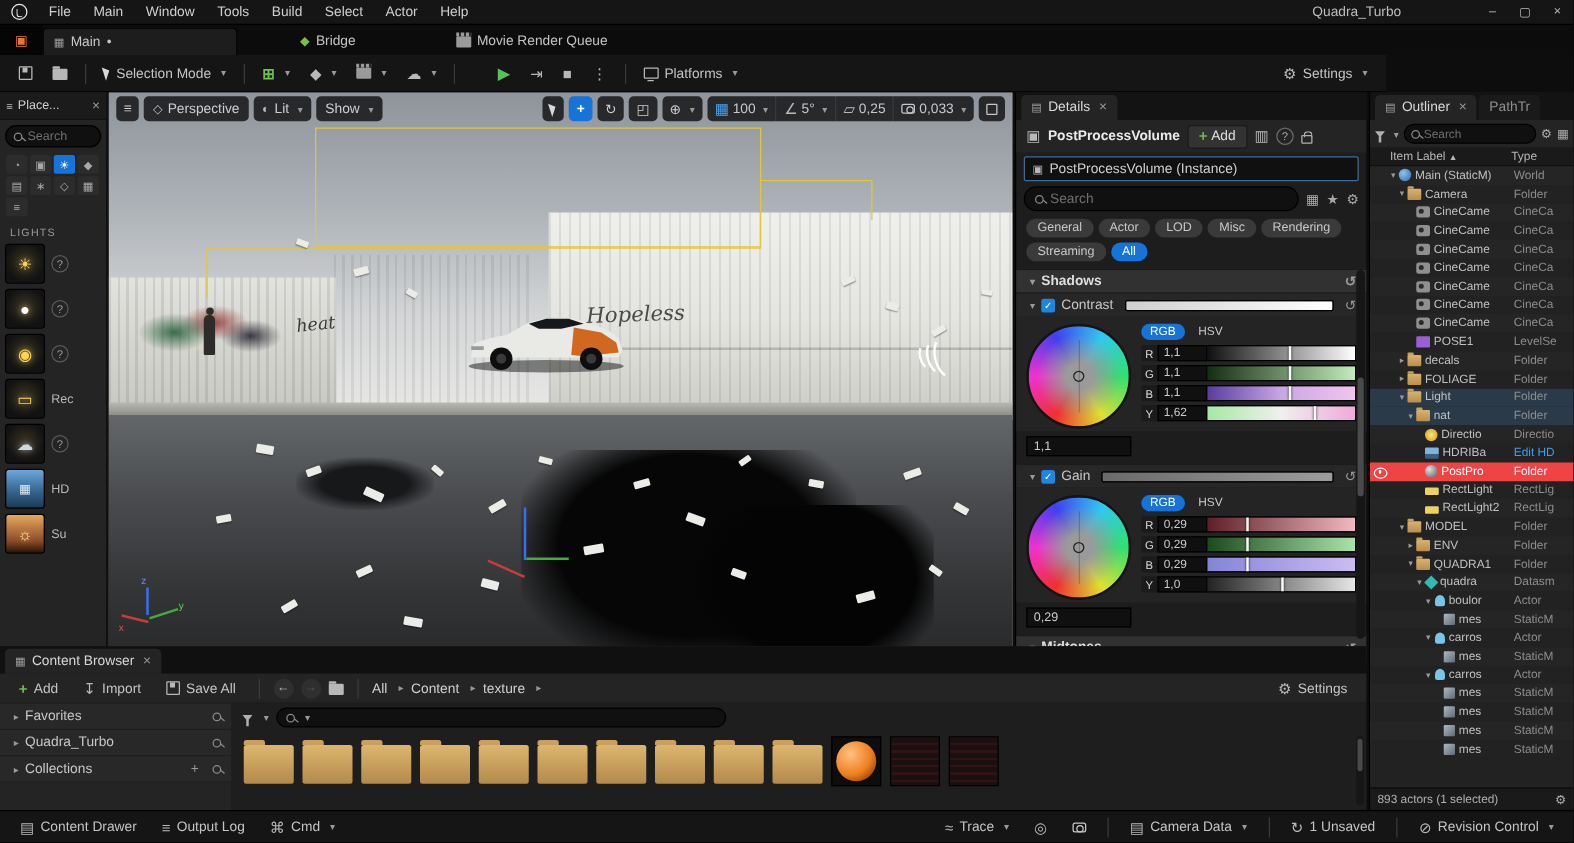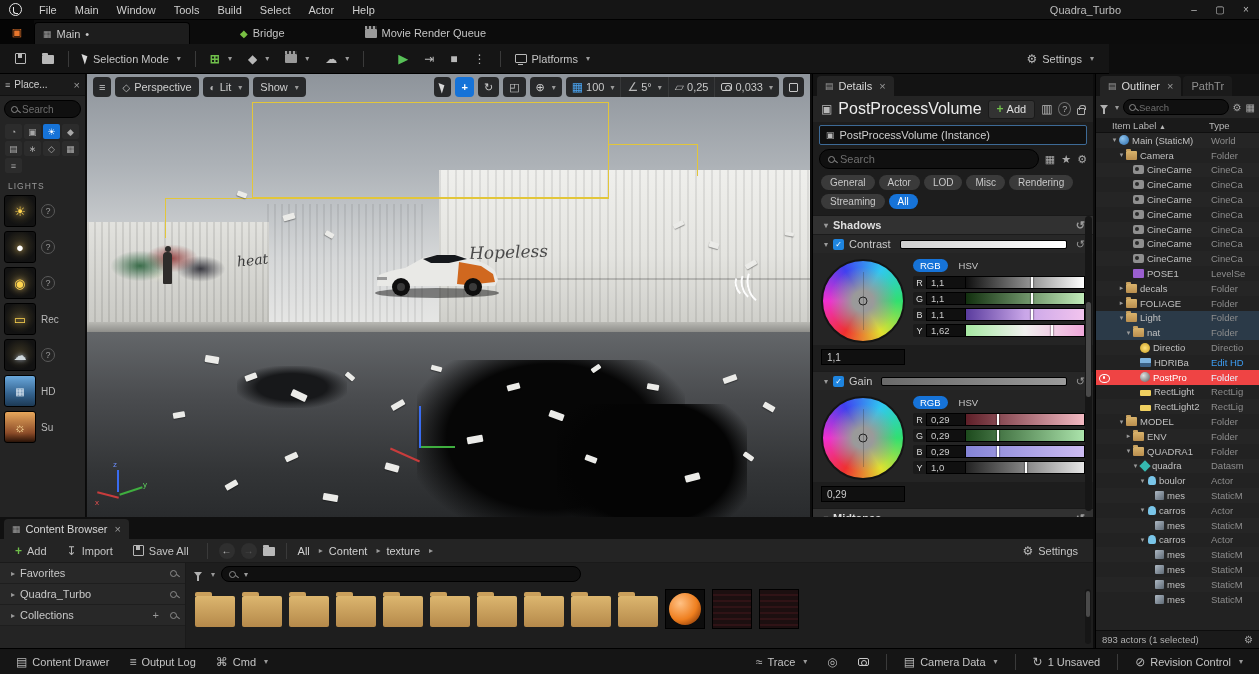--- a/index.html
+++ b/index.html
@@ -116,21 +116,21 @@
   .i-max{width:9px;height:9px;border:1.5px solid #c8c8c8;border-radius:1px}
 
   
   .details{left:812px;top:74px;width:281px;height:443px;background:#1d1d1d;border-left:1px solid #000}
   .tabstrip{height:22px;background:#131313;display:flex;align-items:flex-end;padding-left:4px;gap:2px}
   .ptab{height:20px;background:#242424;border-radius:4px 4px 0 0;display:flex;align-items:center;gap:5px;padding:0 8px;color:#d8d8d8}
   .ptab.inactive{background:#1a1a1a;color:#8f8f8f}
   .ptab .tico{font-size:9px;color:#9a9a9a}
   .closex{color:#9a9a9a;font-size:11px;margin-left:2px}
   .d-head{height:26px;display:flex;align-items:center;gap:6px;padding:0 8px;background:#242424}
-  .d-title{font-weight:normal;font-size:16px;color:#ececec}
+  .d-title{font-weight:bold;font-size:11px;color:#ececec}
   .addbtn{display:flex;align-items:center;gap:3px;background:#333;border:1px solid #1a1a1a;border-radius:3px;height:19px;padding:0 8px;color:#e0e0e0}
   .qmark{width:14px;height:14px;border:1px solid #6a6a6a;border-radius:50%;font-size:9px;color:#aaa;display:flex;align-items:center;justify-content:center}
   .i-lock{width:9px;height:7px;border:1.2px solid #b0b0b0;border-radius:1px;position:relative;margin-top:4px}
   .i-lock::before{content:"";position:absolute;left:1px;top:-4px;width:5px;height:4px;border:1.2px solid #b0b0b0;border-bottom:none;border-radius:3px 3px 0 0}
   .inst{margin:3px 6px;height:20px;display:flex;align-items:center;gap:5px;background:#101010;border:1px solid #3d6a96;border-radius:2px;padding:0 6px;color:#cfcfcf}
   .d-search{margin:4px 6px;display:flex;align-items:center;gap:6px}
   .sbox{flex:1;height:20px;display:flex;align-items:center;gap:5px;background:#101010;border:1px solid #000;border-radius:10px;padding:0 8px}
   .sbox input{flex:1;border:none;background:transparent}
   .i-mag{width:7px;height:7px;border:1.4px solid #8a8a8a;border-radius:50%;position:relative;flex:none}
   .i-mag::after{content:"";position:absolute;width:4px;height:1.4px;background:#8a8a8a;right:-4px;bottom:-1px;transform:rotate(40deg)}

